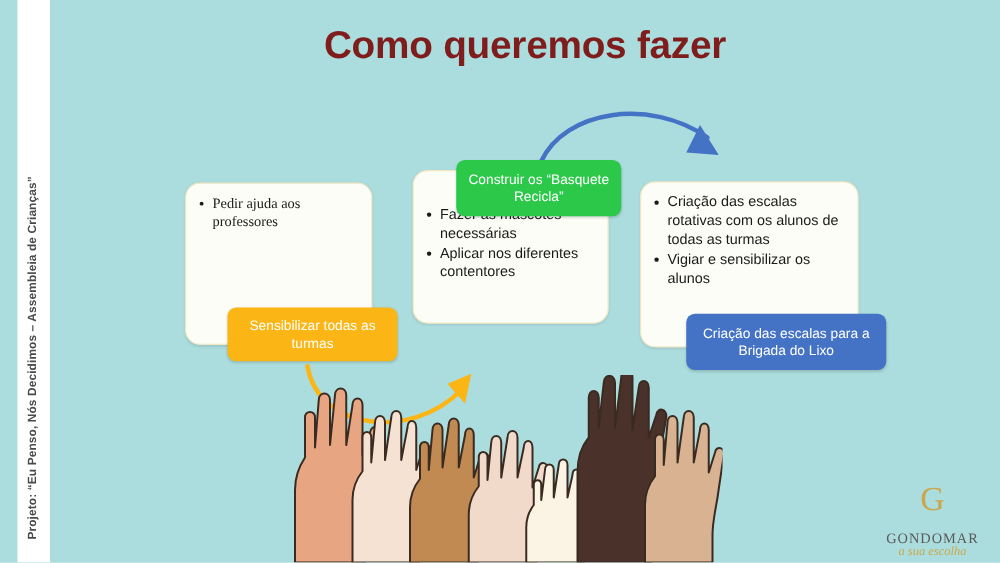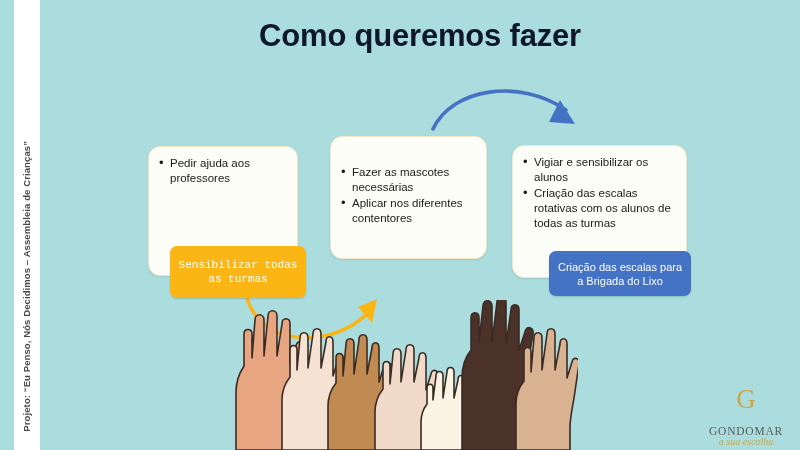--- a/index.html
+++ b/index.html
@@ -54,21 +54,21 @@
 
   
   .slide-title {
     position: absolute;
     left: 60px;
     top: 18px;
     width: 720px;
     text-align: center;
     font-size: 31px;
     font-weight: bold;
-    color: #0f172a;
+    color: #7f1d1d;
     letter-spacing: -0.2px;
   }
 
   
   .card {
     position: absolute;
     background: #FBFDF6;
     border: 1px solid #EFE7C6;
     border-radius: 12px;
     box-sizing: border-box;
@@ -90,21 +90,21 @@
   .card li::before {
     content: "•";
     position: absolute;
     left: 1px;
     top: -1px;
     font-size: 13px;
     color: #1A1A1A;
   }
 
   #card-left   { left: 148px; top: 146px; width: 150px; height: 130px; }
-  #card-left   ul { padding: 9px 8px 0 9px; }
+  #card-left   ul { padding: 9px 8px 0 9px; font-family: Liberation Serif, serif; }
   #card-mid    { left: 330px; top: 136px; width: 157px; height: 123px; }
   #card-mid    ul { padding: 28px 8px 0 9px; }
   #card-right  { left: 512px; top: 145px; width: 175px; height: 133px; }
   #card-right  ul { padding: 9px 8px 0 9px; }
 
   
   .chip {
     position: absolute;
     border-radius: 7px;
     display: flex;
@@ -112,30 +112,29 @@
     justify-content: center;
     text-align: center;
     color: #FFFFFF;
     font-size: 11px;
     line-height: 14px;
     padding: 5px 8px;
     box-sizing: border-box;
     box-shadow: 0 1px 2px rgba(0,0,0,0.15);
   }
   #chip-yellow {
-    left: 170px; top: 246px; width: 136px; height: 52px;
+    left: 182px; top: 246px; width: 136px; height: 43px;
     background: #FBB615;
-    font-family: Liberation Mono, monospace;
   }
   #chip-green {
     left: 365px; top: 128px; width: 132px; height: 45px;
     background: #2BC84A;
   }
   #chip-blue {
-    left: 549px; top: 251px; width: 142px; height: 45px;
+    left: 549px; top: 251px; width: 160px; height: 45px;
     background: #4472C4;
   }
 
   
   .arrow-svg {
     position: absolute;
     left: 0; top: 0;
     width: 800px; height: 450px;
     pointer-events: none;
   }
@@ -259,26 +258,27 @@
 
   <div class="card" id="card-mid">
     <ul>
       <li>Fazer as mascotes necessárias</li>
       <li>Aplicar nos diferentes contentores</li>
     </ul>
   </div>
 
   <div class="card" id="card-right">
     <ul>
+      <li>Criação das escalas rotativas com os alunos de todas as turmas</li>
       <li>Vigiar e sensibilizar os alunos</li>
-      <li>Criação das escalas rotativas com os alunos de todas as turmas</li>
     </ul>
   </div>
 
   <div class="chip" id="chip-yellow">Sensibilizar todas as turmas</div>
+  <div class="chip" id="chip-green">Construir os “Basquete Recicla”</div>
   <div class="chip" id="chip-blue">Criação das escalas para a Brigada do Lixo</div>
 
   <div class="logo">
     <div class="logo-mark">G</div>
     <div class="logo-word">GONDOMAR</div>
     <div class="logo-script">a sua escolha</div>
     <div class="logo-sub">MUNICÍPIO DE GONDOMAR</div>
   </div>
 
 </div>

